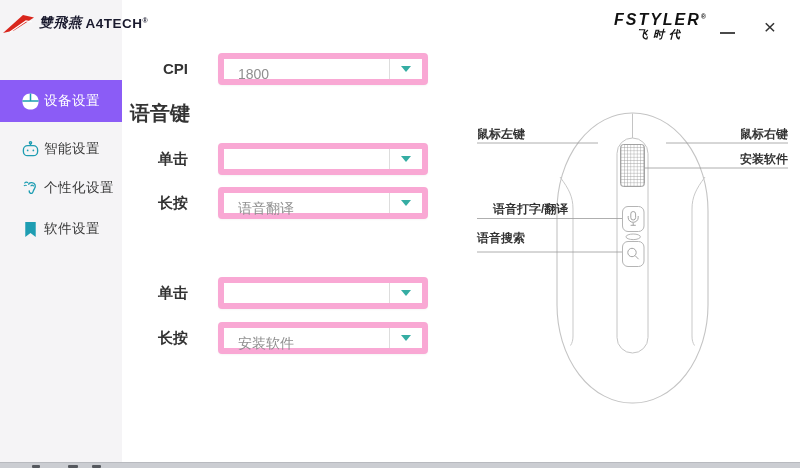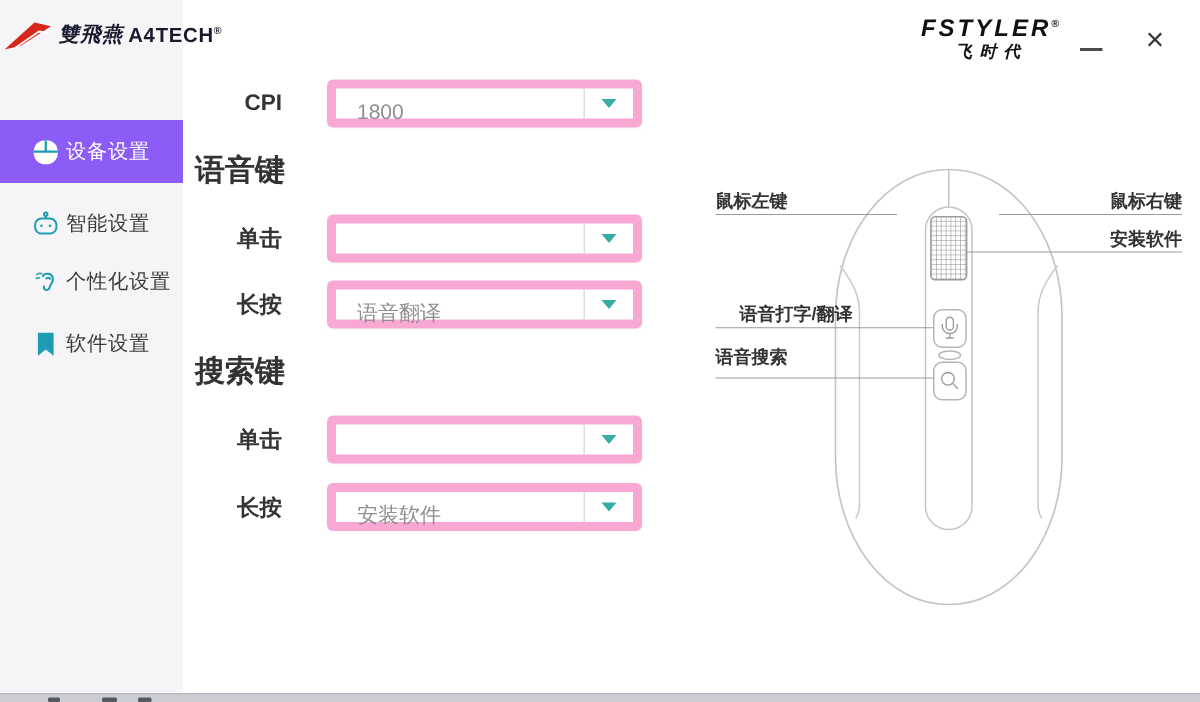--- a/index.html
+++ b/index.html
@@ -135,21 +135,20 @@
   </div>
 
   <span class="row-label" style="top:194px;">长按</span>
   <div class="select" style="top:187px;">
     <span class="val">语音翻译</span>
     <span class="arrow-btn">
         <span class="tri"></span>
       </span>
   </div>
 
-  <div class="sec-title" style="top:234px;">搜索键</div>
 
   <span class="row-label" style="top:284px;">单击</span>
   <div class="select" style="top:277px;">
     <span class="arrow-btn">
         <span class="tri"></span>
       </span>
   </div>
 
   <span class="row-label" style="top:329px;">长按</span>
   <div class="select" style="top:322px;">

